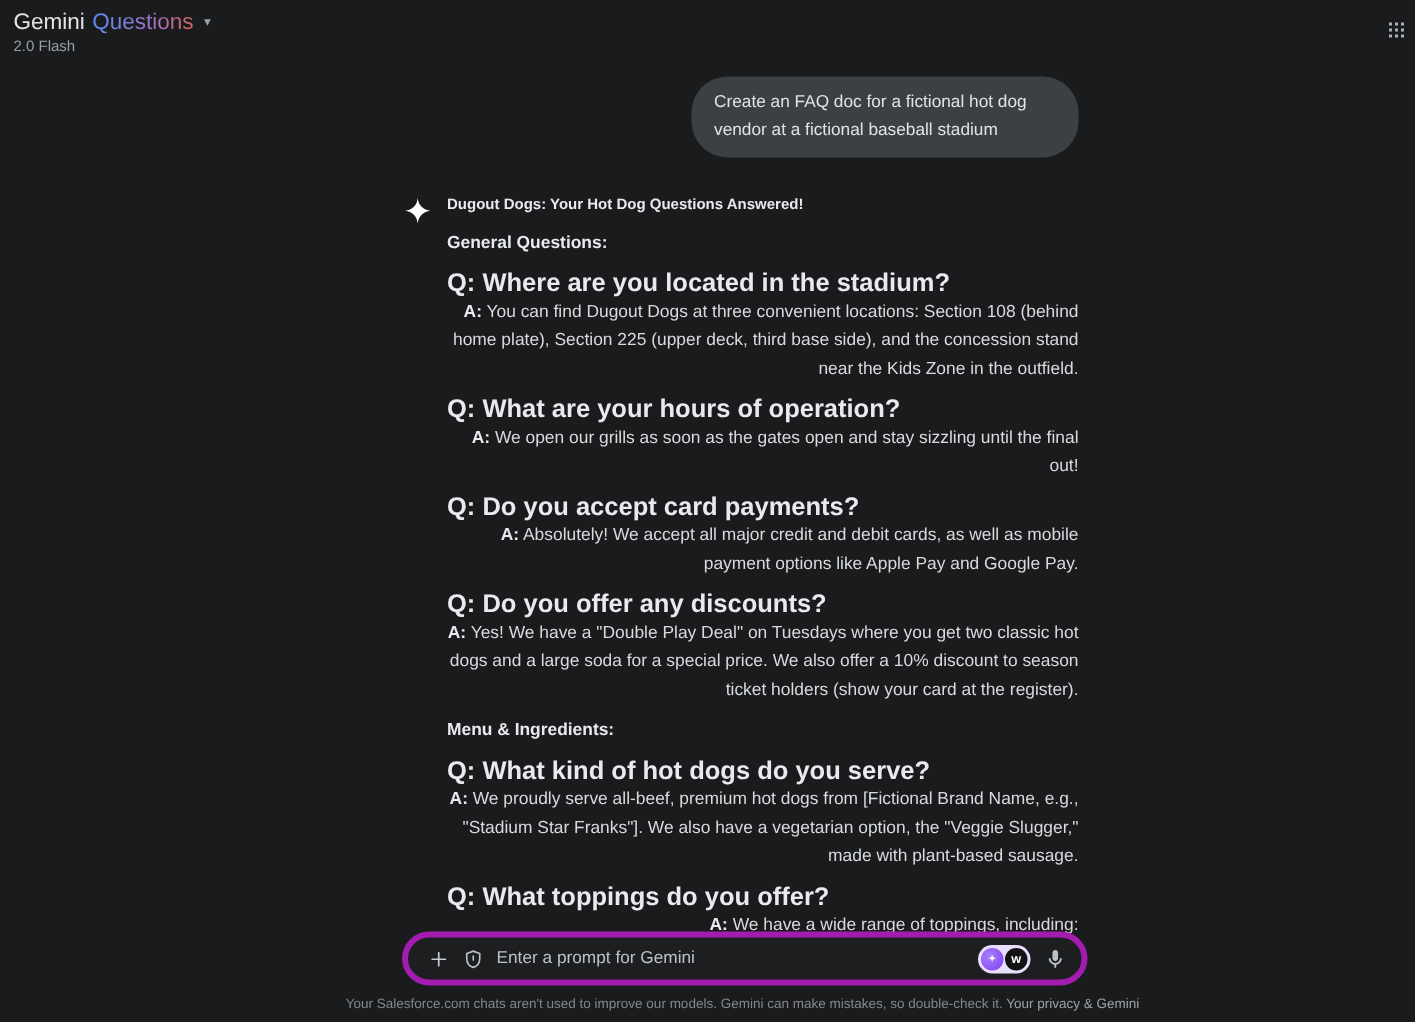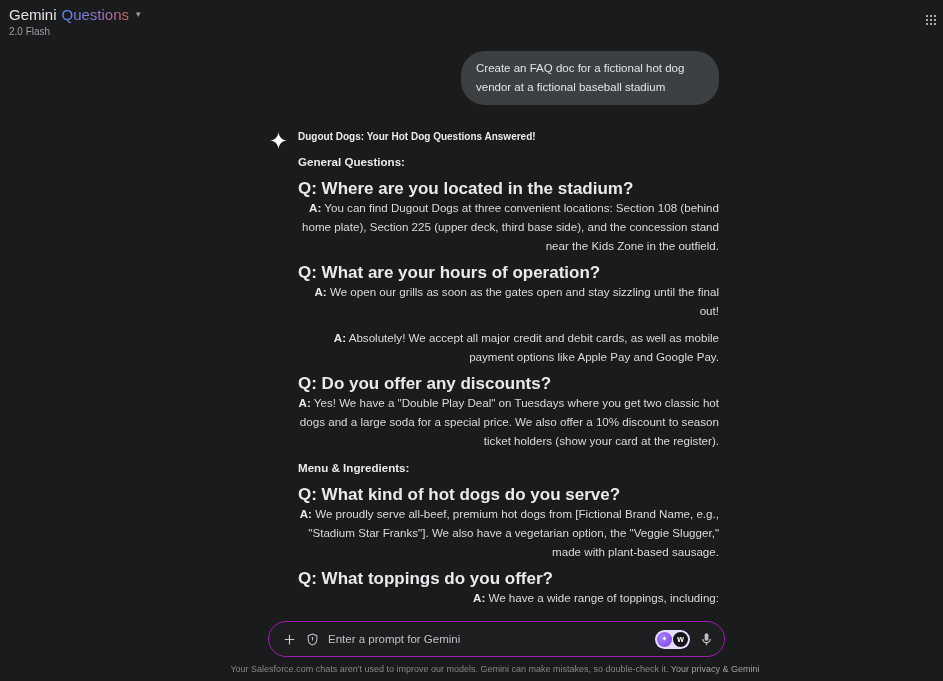--- a/index.html
+++ b/index.html
@@ -54,21 +54,21 @@
   .para { font-size:11.6px; line-height:19px; color:#d8dadd; margin-bottom:8px; }
   .sec-title { font-size:11.6px; line-height:19px; font-weight:700; color:#e8eaed; margin:8px 0 8px; }
   .qa { margin-bottom:8px; }
   .q { font-size:17px; line-height:19px; font-weight:700; color:#e8eaed; }
   .a { font-size:11.6px; line-height:19px; color:#d8dadd;text-align:right; }
   .a b { color:#e8eaed; }
 
   
   .composer {
     position:absolute; left:268px; top:621px; width:457px; height:36px;
-    border:1px solid #a21caf; border-radius:18px;
+    border:4px solid #a21caf; border-radius:18px;
     background:#1d1e20;
     display:flex; align-items:center; gap:9px;
     padding:0 10px 0 13px;
   }
   .icon-btn { display:flex; align-items:center; justify-content:center; cursor:pointer; flex:none; }
   .placeholder { color:#bdc1c6; font-size:11.5px; flex:1; cursor:text; white-space:nowrap; overflow:hidden; }
   .ws-badge {
     flex:none; display:flex; align-items:center; gap:1px;
     background:#e9ddff; border-radius:10px; padding:2px; cursor:pointer;
   }
@@ -126,20 +126,21 @@
         <div class="q">Q: Where are you located in the stadium?</div>
         <div class="a"><b>A:</b><span> You can find Dugout Dogs at three convenient locations: Section 108 (behind home plate), Section 225 (upper deck, third base side), and the concession stand near the Kids Zone in the outfield.</span></div>
       </div>
 
       <div class="qa">
         <div class="q">Q: What are your hours of operation?</div>
         <div class="a"><b>A:</b><span> We open our grills as soon as the gates open and stay sizzling until the final out!</span></div>
       </div>
 
       <div class="qa">
+        <div class="q">Q: Do you accept card payments?</div>
         <div class="a"><b>A:</b><span> Absolutely! We accept all major credit and debit cards, as well as mobile payment options like Apple Pay and Google Pay.</span></div>
       </div>
 
       <div class="qa">
         <div class="q">Q: Do you offer any discounts?</div>
         <div class="a"><b>A:</b><span> Yes! We have a "Double Play Deal" on Tuesdays where you get two classic hot dogs and a large soda for a special price. We also offer a 10% discount to season ticket holders (show your card at the register).</span></div>
       </div>
 
       <div class="sec-title">Menu &amp; Ingredients:</div>
 

